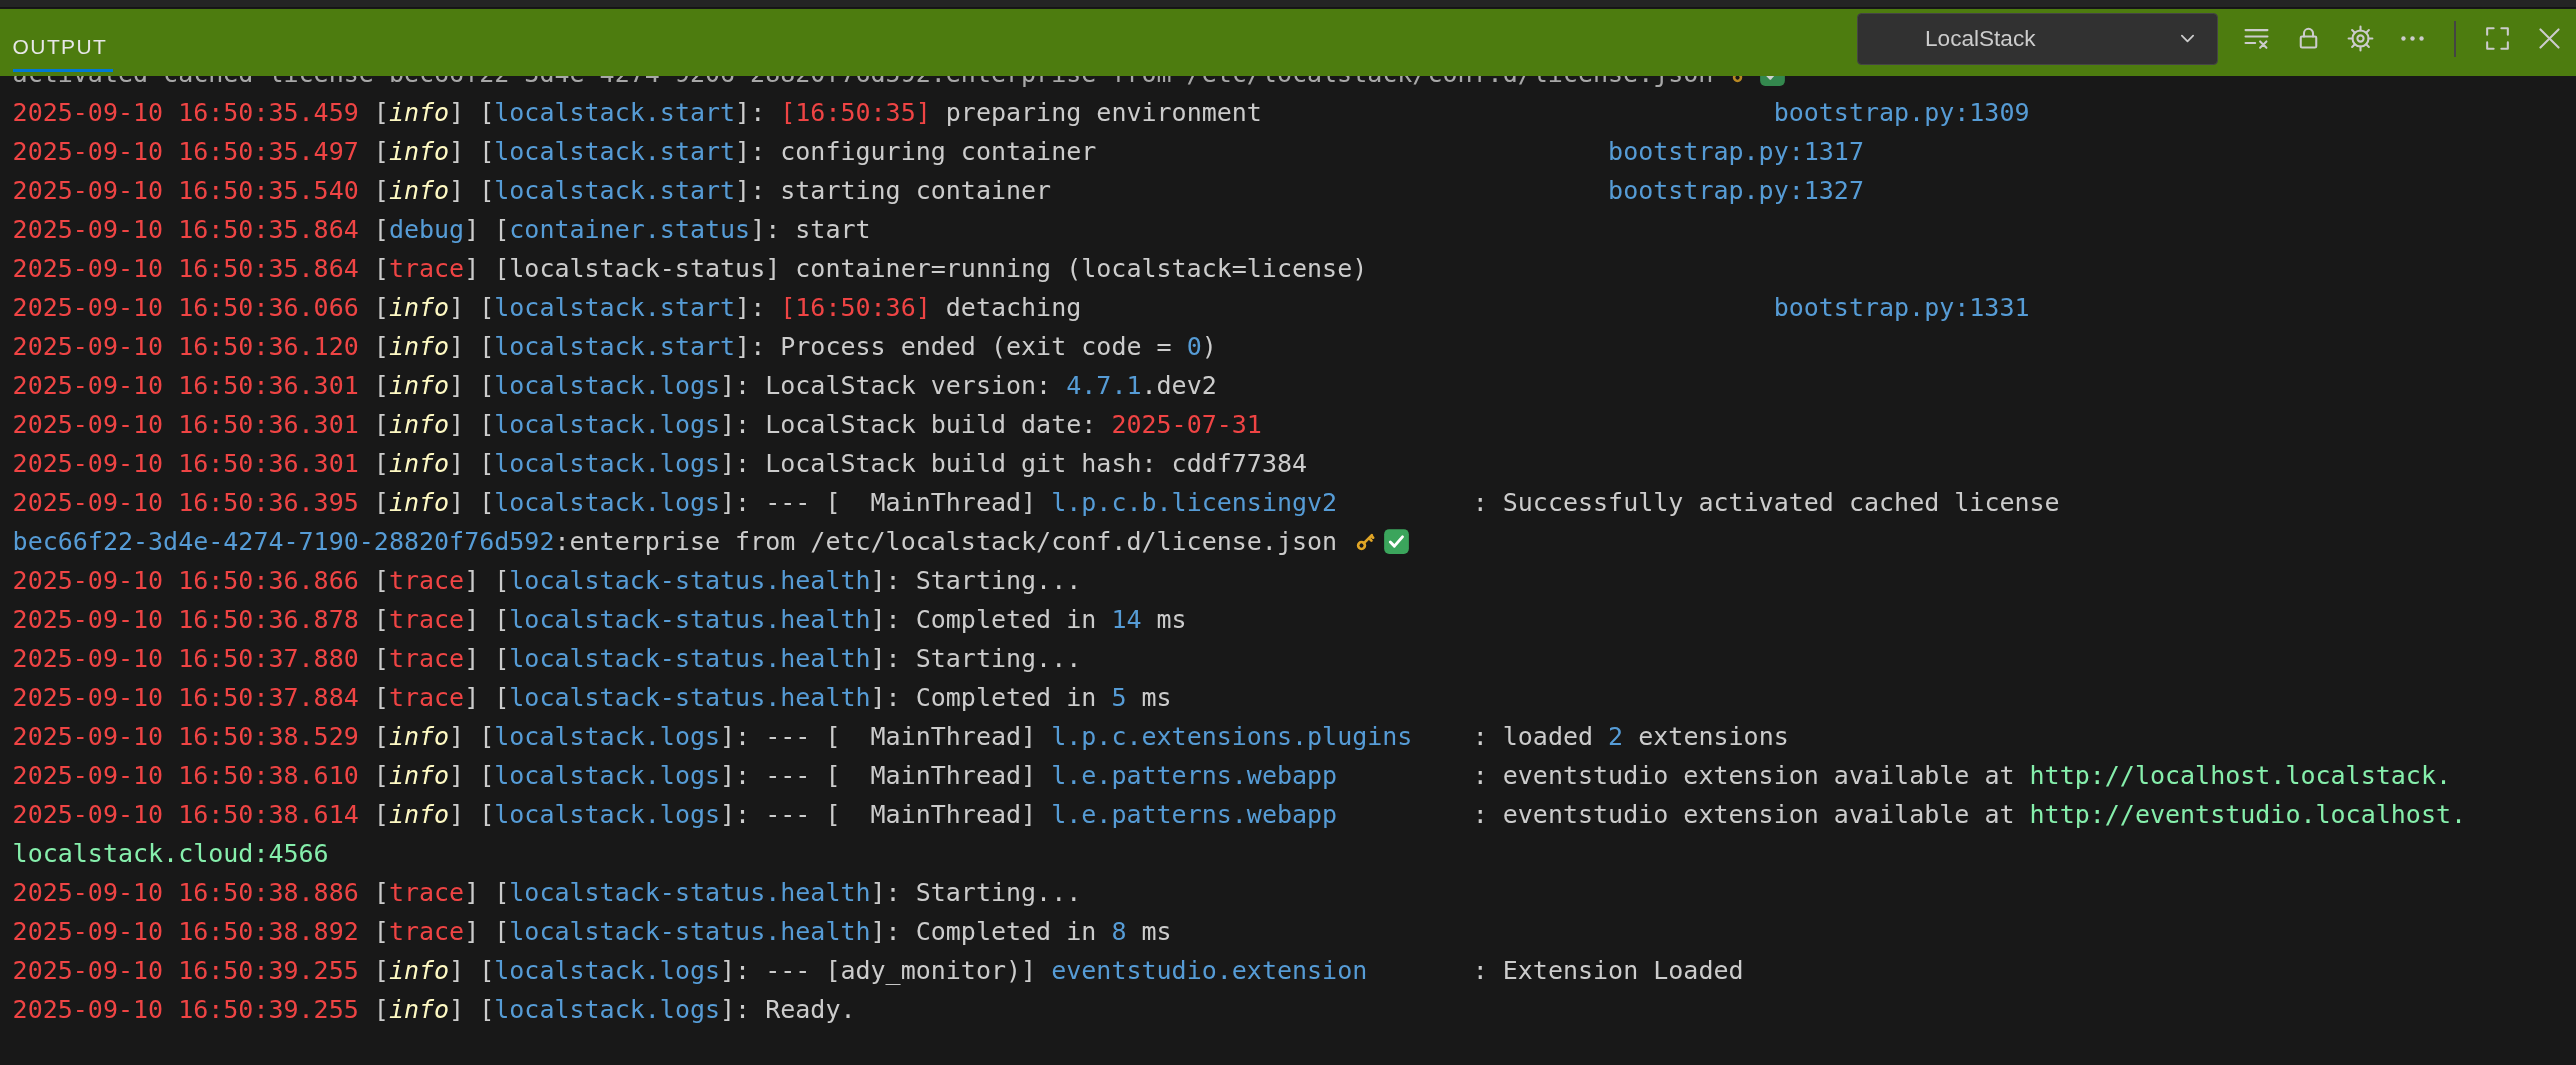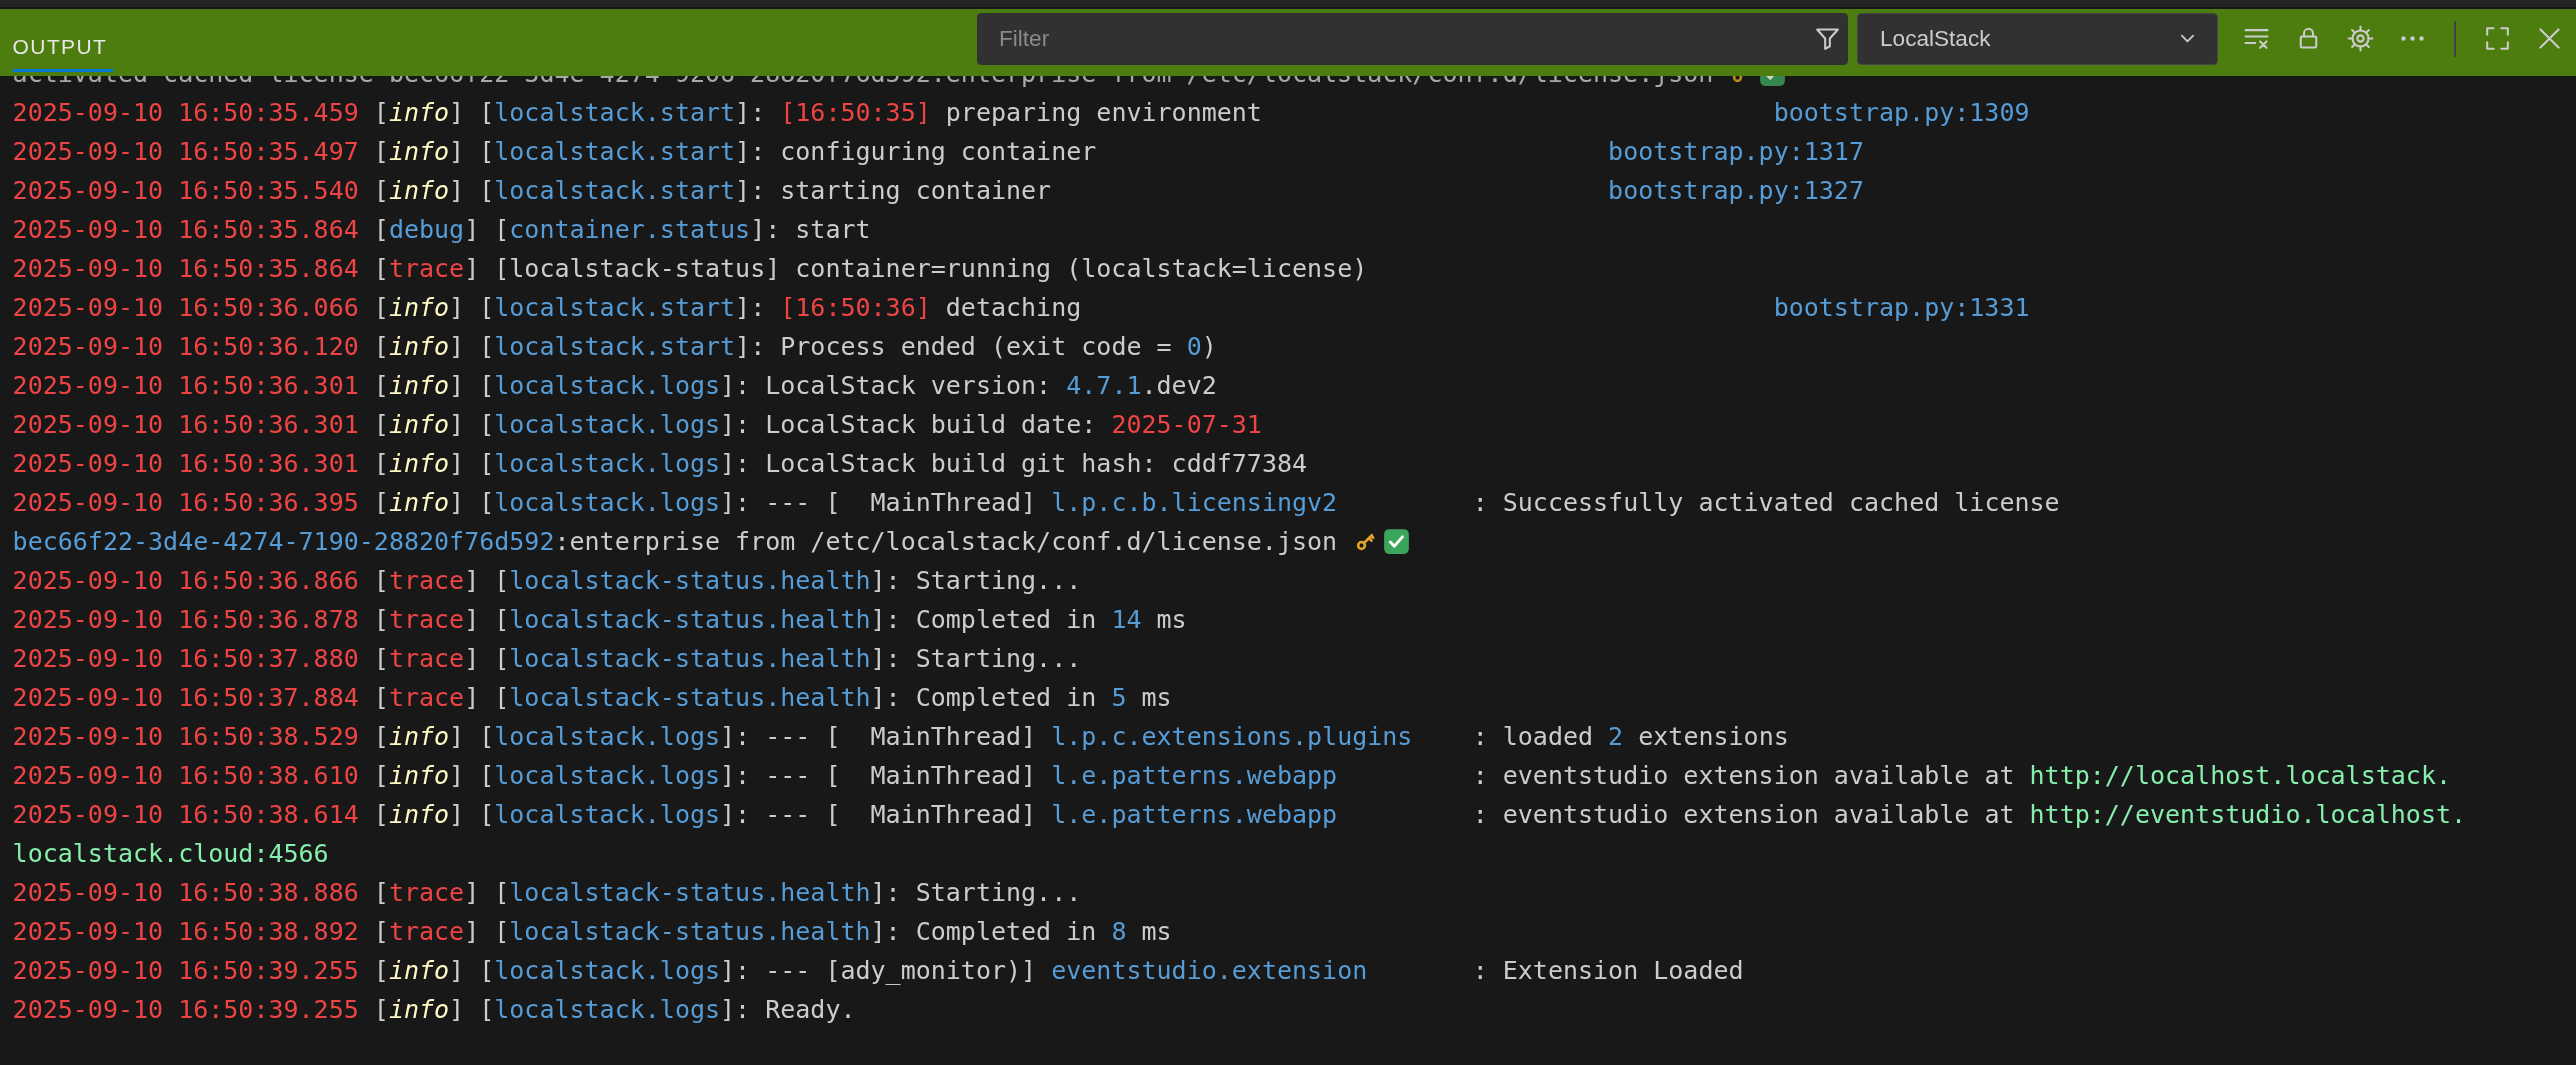--- a/index.html
+++ b/index.html
@@ -29,21 +29,21 @@
   .icon-btn{
     background:transparent;border:none;padding:0;margin:0;cursor:pointer;
     width:42px;height:49px;display:flex;align-items:center;justify-content:center;border-radius:4.5px;
   }
   .dropdown{
     position:absolute;left:1857px;top:3.6px;width:361px;height:52px;box-sizing:border-box;
     background:#313131;border:0.9px solid #454545;border-radius:4.5px;
     display:flex;align-items:center;justify-content:space-between;
     padding:0 16.3px 0 22px;cursor:pointer;
   }
-  .dropdown .value{color:#CCCCCC;font-size:22.6px;}
+  .dropdown .value{color:#CCCCCC;font-size:22.6px;margin-left:45px;}
   .actions{position:absolute;left:2235px;top:3.6px;height:52px;display:flex;align-items:center;gap:10px;}
   .sep{width:1.8px;height:36px;background:#444444;margin:0 11px;}
   svg.ic{display:block;}
   svg.ic *{stroke:#CCCCCC;stroke-width:1.6;fill:none;stroke-linecap:round;stroke-linejoin:round;}
   svg.ic .fill{fill:#CCCCCC;stroke:none;}
 
   
   .log{
     position:absolute;top:76px;left:0;right:0;bottom:0;overflow:hidden;
     font-family:"DejaVu Sans Mono","Liberation Mono",monospace;font-size:25px;
@@ -61,28 +61,20 @@
   .emoji{display:inline-block;vertical-align:-5.4px;margin-right:3.6px;}
 </style>
 </head>
 <body>
 
 <div class="top-edge" data-interactable="false"></div>
 
 <div class="panel-header" data-interactable="false">
   <div class="tab" data-interactable="true">OUTPUT</div>
 
-  <div class="filter-box" data-interactable="false">
-    <input type="text" data-interactable="true" value="" placeholder="Filter" style="">
-    <button class="icon-btn" data-interactable="true" title="">
-      <svg class="ic" width="31" height="31" viewBox="0 0 24 24">
-          <path d="M4 5h16l-6.2 7v6l-3.6 2v-8L4 5z"></path>
-        </svg>
-    </button>
-  </div>
 
   <div class="dropdown" data-interactable="true">
     <span class="value" data-interactable="false">LocalStack</span>
     <span data-interactable="false">
       <svg class="ic" width="27" height="27" viewBox="0 0 24 24">
           <path d="M7 9.5l5 5 5-5"></path>
         </svg>
     </span>
   </div>
 

